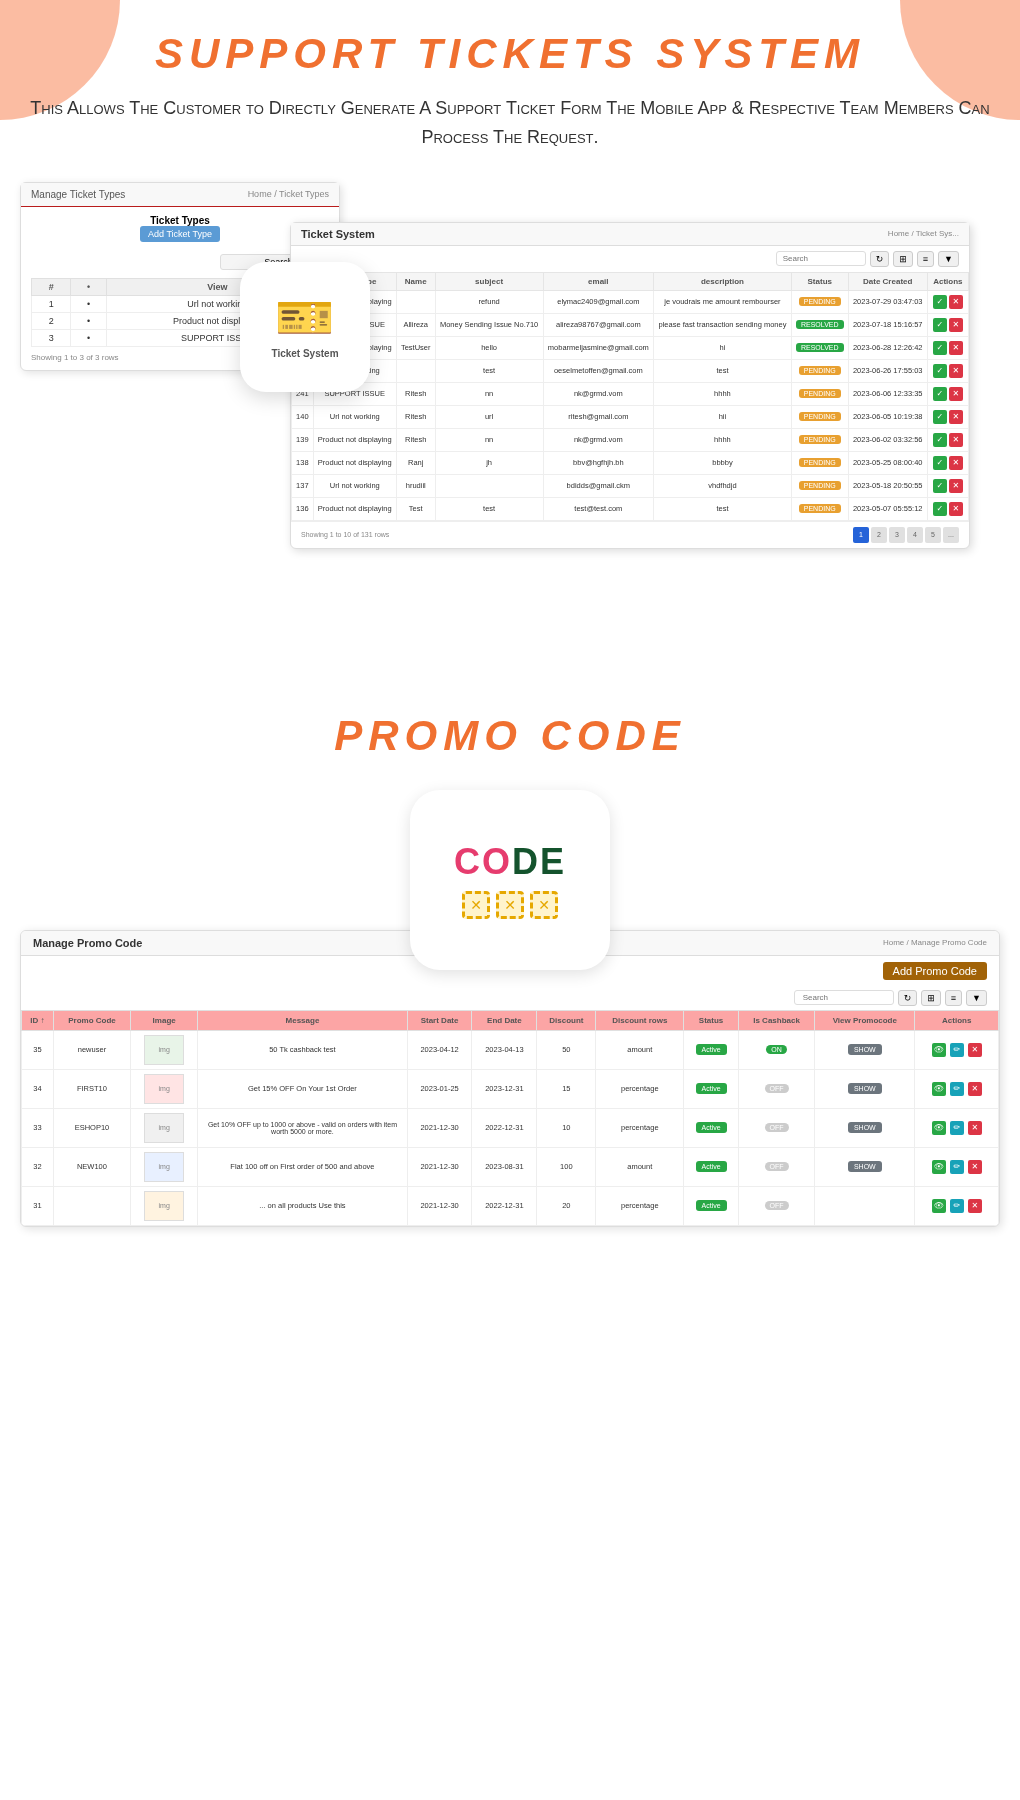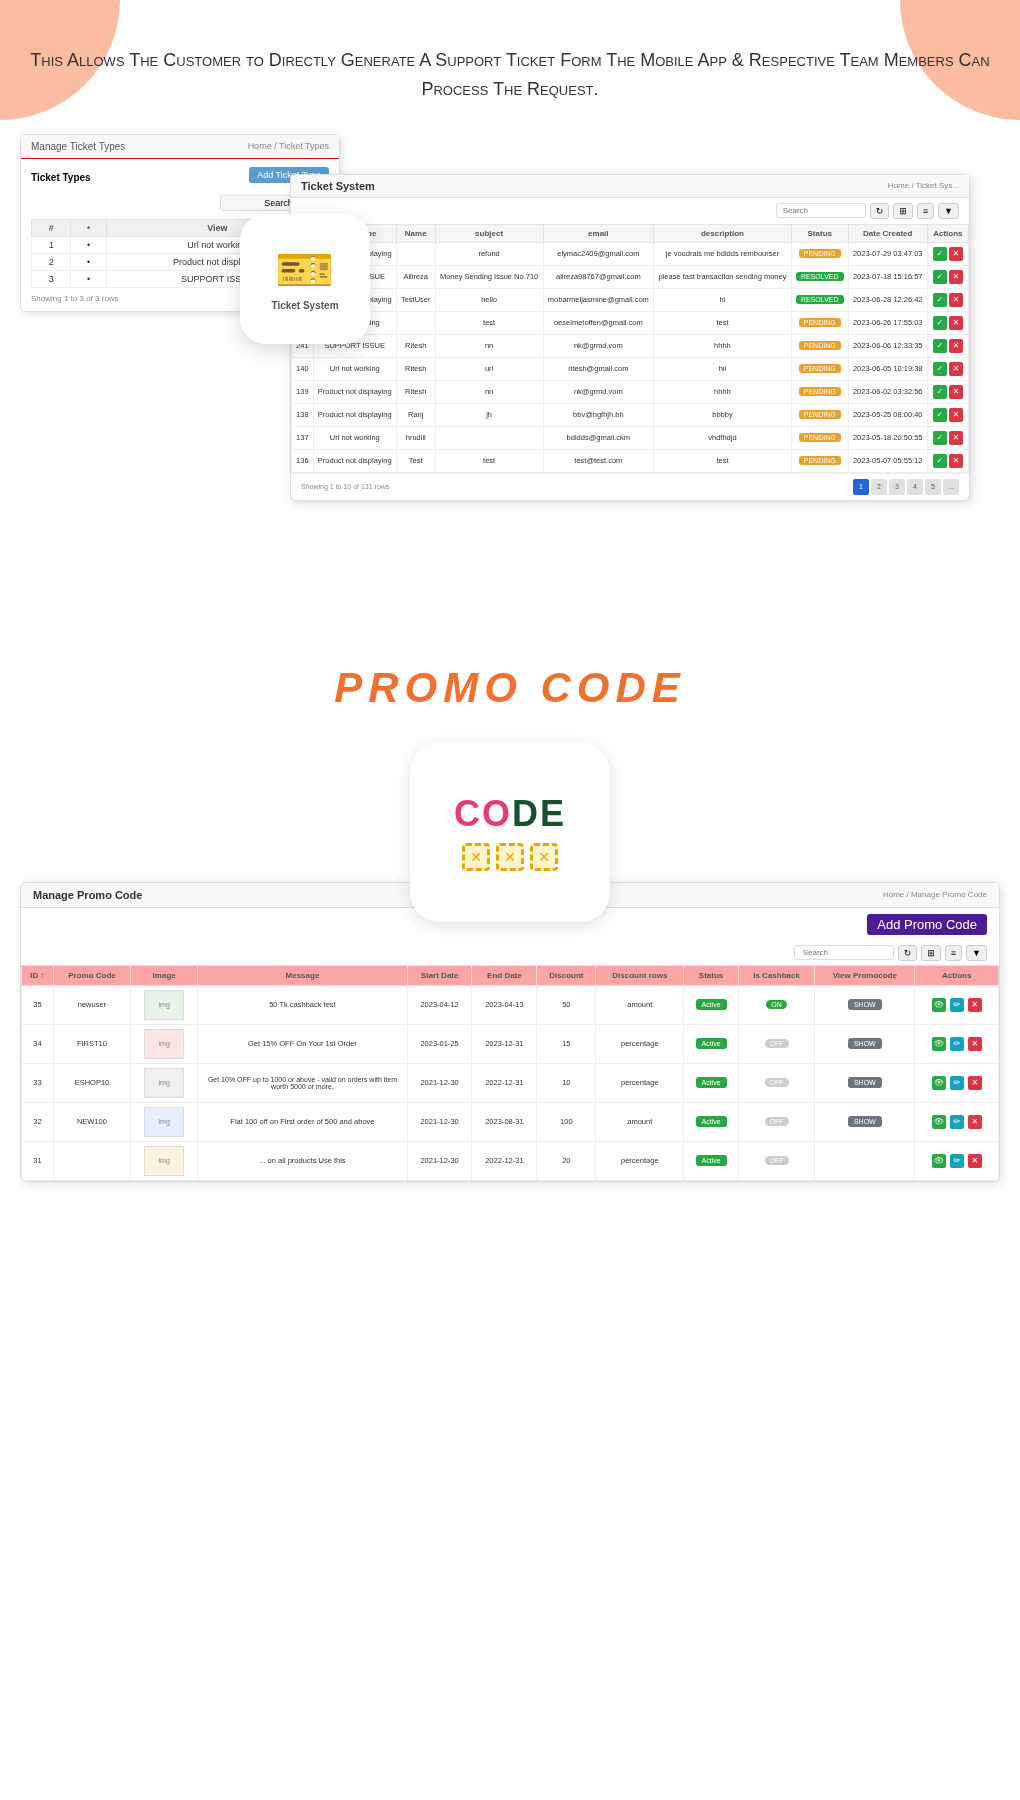--- a/index.html
+++ b/index.html
@@ -316,25 +316,25 @@
       font-size: 8px;
       color: #888;
     }
     .promo-toolbar {
       padding: 6px 12px;
       display: flex;
       justify-content: space-between;
       align-items: center;
     }
     .add-promo-btn {
-      background: #4c1d95;
+      background: #a16207;
       color: #fff;
       padding: 3px 10px;
       border-radius: 3px;
-      font-size: 13px;
+      font-size: 11px;
       margin-left: 48px;
     }
     .promo-search-area {
       display: flex;
       align-items: center;
       gap: 4px;
     }
     .promo-search {
       border: 1px solid #ddd;
       border-radius: 3px;
@@ -433,32 +433,33 @@
 </head>
 <body>
 
 <div class="page-wrapper">
 
   <div class="corner-wave-tl"></div>
   <div class="corner-wave-tr"></div>
 
   <div class="content-section">
     <div class="section-header">
+      <div class="section-title">Support Tickets System</div>
       <div class="section-desc">This Allows The Customer to Directly Generate A Support Ticket Form The Mobile App &amp; Respective Team Members Can Process The Request.</div>
     </div>
 
     <div class="ticket-screenshot-container">
 
       <div class="manage-ticket-panel" style="top:20px; left:0;">
         <div class="panel-header">
           <span>Manage Ticket Types</span>
           <span class="breadcrumb-small">Home / Ticket Types</span>
         </div>
         <div class="panel-body">
-          <div style="display:flex; justify-content:space-between; align-items:center; margin-bottom:6px;">
+          <div style="display:flex; justify-content:space-between; align-items:center; margin-bottom:6px;flex-direction:column;">
             <span style="font-size:10px; font-weight:bold;">Ticket Types</span>
             <span class="add-btn">Add Ticket Type</span>
           </div>
           <div style="display:flex; justify-content:flex-end; margin-bottom:4px;">
             <span class="search-bar">Search</span>
             <span style="margin-left:4px; font-size:9px; color:#666;">⊞ ≡ ⊟</span>
           </div>
           <table>
             <thead>
               <tr>
@@ -520,21 +521,21 @@
               <th>Actions</th>
             </tr>
           </thead>
           <tbody>
             <tr>
               <td>145</td>
               <td>Product not displaying</td>
               <td></td>
               <td>refund</td>
               <td>elymac2409@gmail.com</td>
-              <td>je voudrais me bdidds rembourser</td>
+              <td>je voudrais me amount rembourser</td>
               <td><span class="badge-pending">PENDING</span></td>
               <td>2023-07-29 03:47:03</td>
               <td><span class="action-btn-sm action-green">✓</span><span class="action-btn-sm action-red">✕</span></td>
             </tr>
             <tr>
               <td>144</td>
               <td>SUPPORT ISSUE</td>
               <td>Allireza</td>
               <td>Money Sending Issue No.710</td>
               <td>alireza98767@gmail.com</td>

